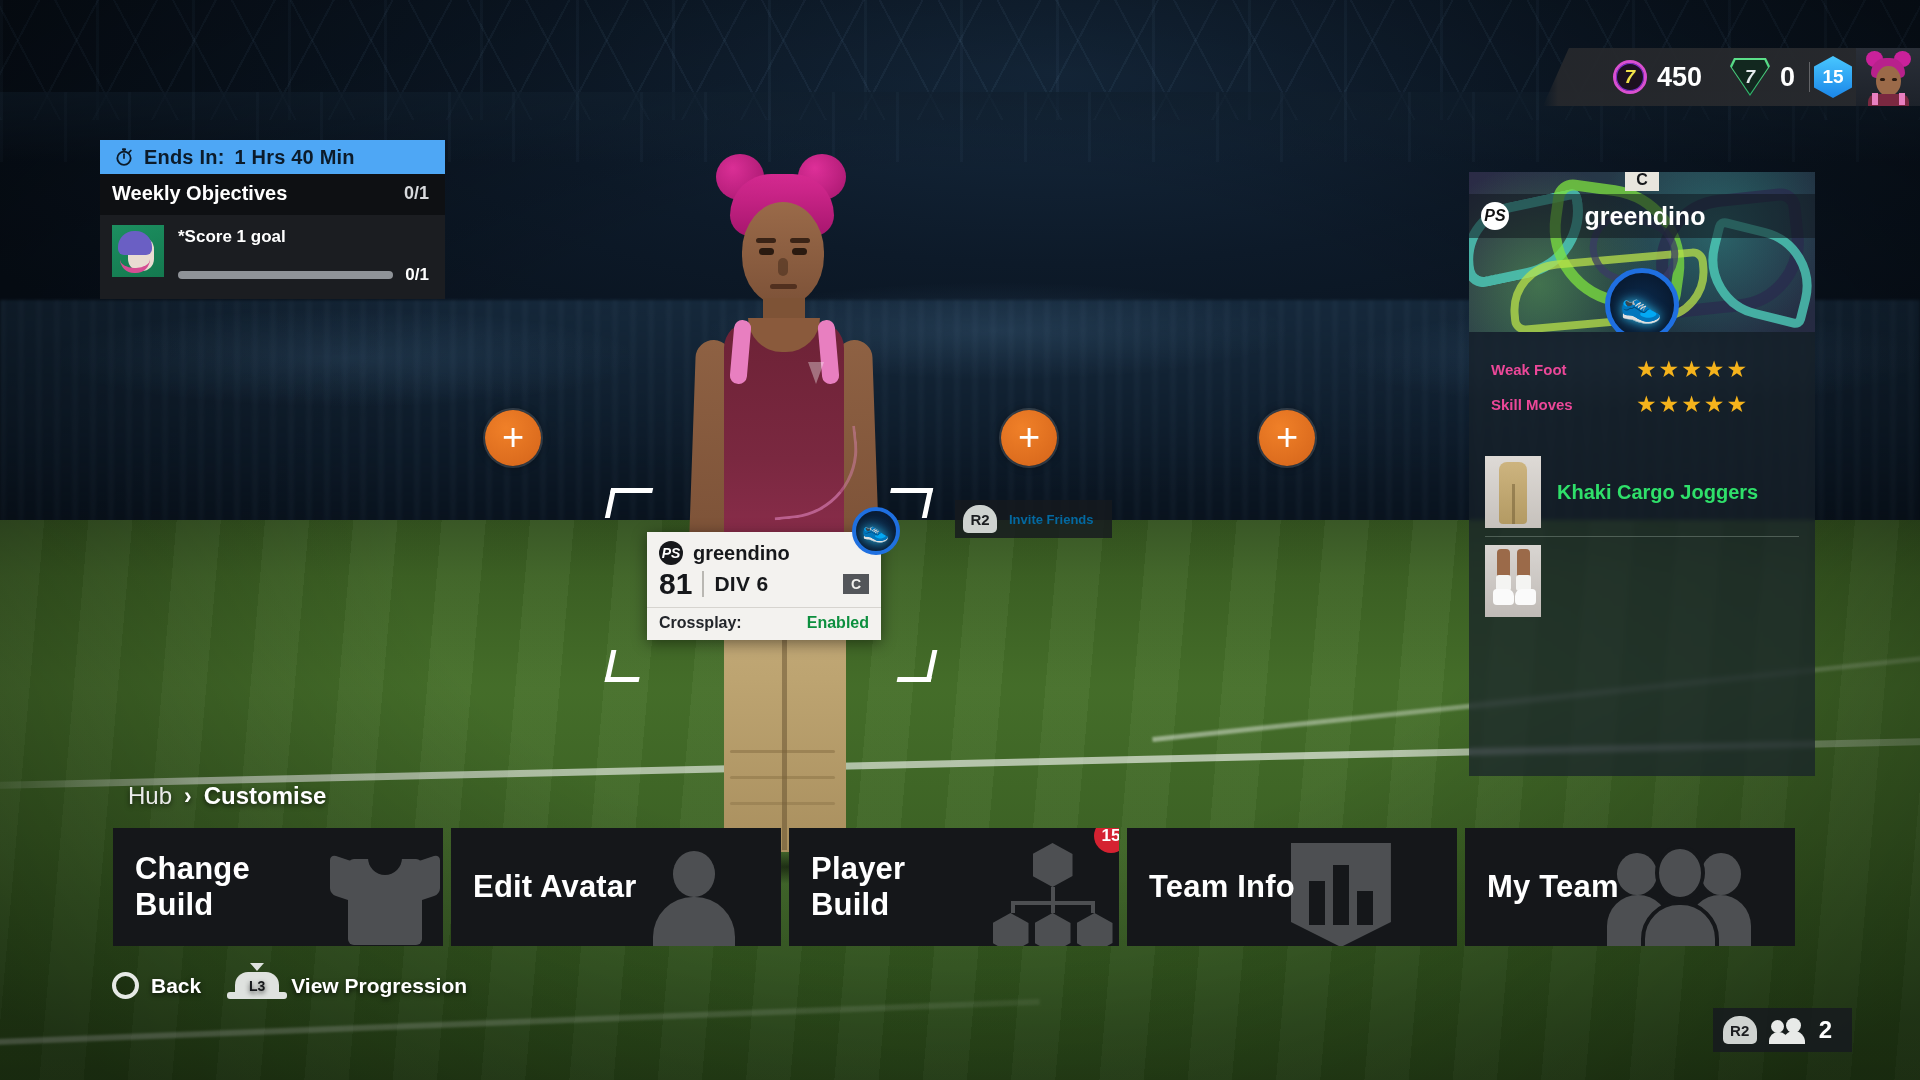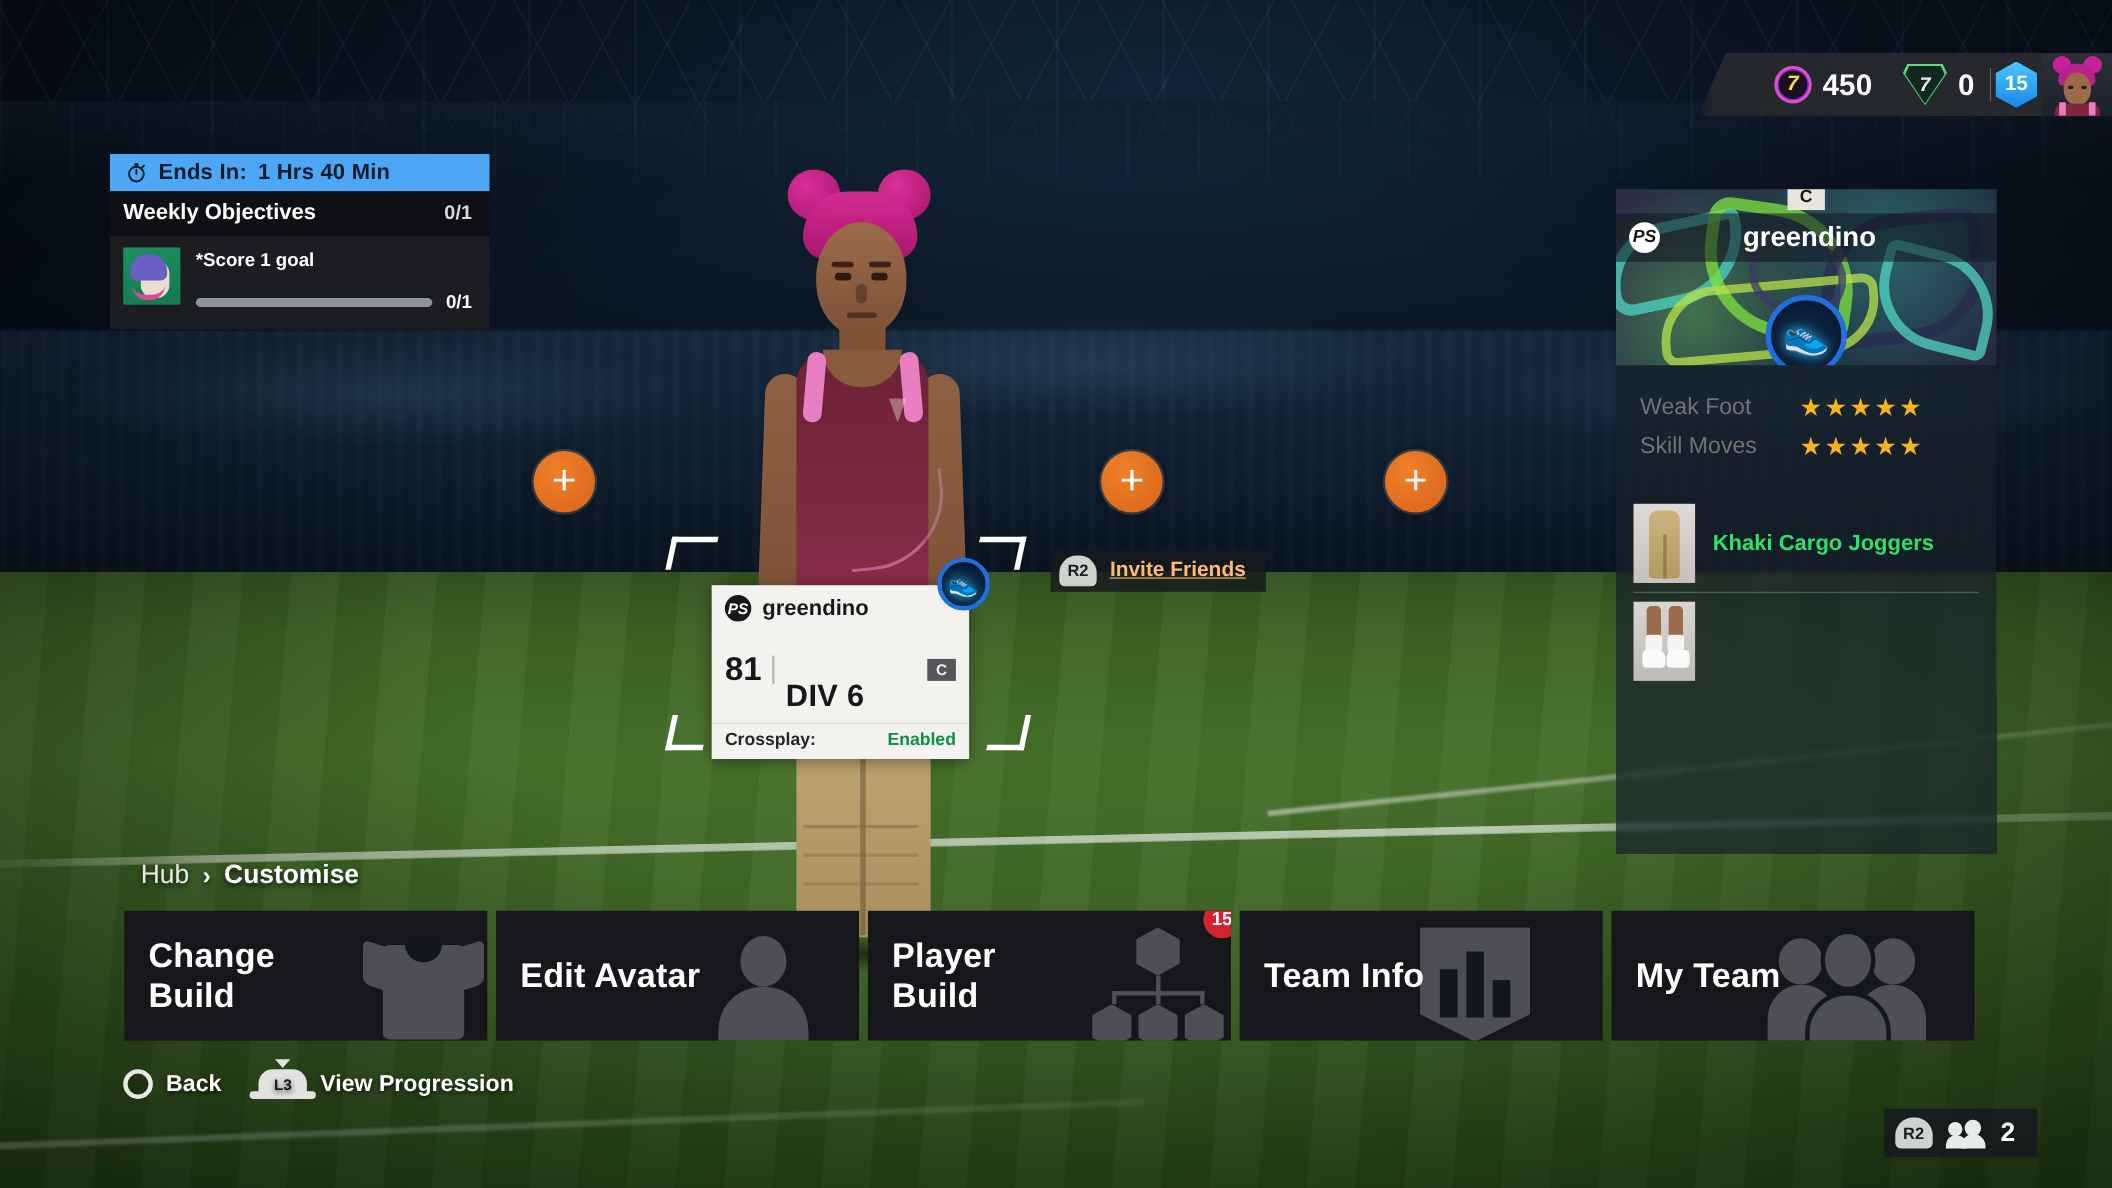--- a/index.html
+++ b/index.html
@@ -284,21 +284,21 @@
     width:74px; height:74px; border-radius:50%;
     background: radial-gradient(circle at 50% 50%, #0c2b4e, #071427);
     border:5px solid #1f6fe0;
     display:flex; align-items:center; justify-content:center;
     z-index:5;
   }
   .shoe-glyph { font-size:34px; color:#3fd3f0; line-height:1; filter: drop-shadow(0 0 6px #2bb9e8); }
 
   .pp-stats { padding:26px 22px 6px 22px; }
   .pp-stat-row { display:flex; align-items:center; margin-bottom:12px; }
-  .pp-stat-label { color:#737373; font-size:21px; font-weight:400; width:145px; }
+  .pp-stat-label { color:#ec4899; font-size:15px; font-weight:700; width:145px; }
   .pp-stars { color:#f5b31c; font-size:23px; letter-spacing:2px; line-height:1; }
 
   .pp-items { padding: 14px 16px 0 16px; }
   .pp-item { display:flex; align-items:center; gap:16px; padding:8px 0; }
   .pp-item + .pp-item { border-top:1px solid rgba(200,220,210,.28); }
   .pp-thumb { width:56px; height:72px; flex:0 0 auto; position:relative; overflow:hidden; background:#cfcfcf; }
   .pp-item-name { color:#2fe06a; font-size:20px; font-weight:600; line-height:1.12; }
 
   .th-jersey { background: linear-gradient(180deg,#b9b2ad 0%,#a9a3a0 100%); }
   .th-jersey .j-top { position:absolute; left:12px; top:10px; width:32px; height:46px; background:linear-gradient(180deg,#5e1d2f,#7d2744); border-radius:8px 8px 2px 2px; }
@@ -336,39 +336,39 @@
     display:flex; align-items:center; gap:12px;
     background: rgba(22,26,30,.82);
     padding:6px 18px 6px 8px; height:38px;
   }
   .btn-r2 {
     width:34px; height:28px; background:#cfd3d0; color:#1b1d20;
     border-radius:16px 16px 5px 5px;
     display:flex; align-items:center; justify-content:center;
     font-size:15px; font-weight:700; flex:0 0 auto;
   }
-  .invite-label { color:#fdba74; font-size:19px; font-weight:600;text-decoration:underline; }
+  .invite-label { color:#0369a1; font-size:13px; font-weight:600; }
 
   
   #nameplate {
     position:absolute; left:647px; top:532px; width:234px;
     background:#f3f2ef; color:#16181b;
     box-shadow: 0 3px 14px rgba(0,0,0,.45);
   }
   .np-top { display:flex; align-items:center; gap:10px; padding:9px 12px 2px 12px; }
   .np-ps {
     width:24px; height:24px; border-radius:50%; background:#16181b;
     display:flex; align-items:center; justify-content:center; flex:0 0 auto;
   }
   .np-ps span { color:#fff; font-size:14px; font-weight:700; font-style:italic; line-height:1; }
   .np-name { font-size:20px; font-weight:700; }
   .np-mid { display:flex; align-items:center; gap:10px; padding:2px 12px 8px 12px; }
   .np-ovr { font-size:30px; font-weight:800; line-height:1; }
   .np-sep { width:2px; height:26px; background:#b9b7b2; }
-  .np-div { font-size:28px; font-weight:700; letter-spacing:.3px;margin-top:48px; }
+  .np-div { font-size:21px; font-weight:700; letter-spacing:.3px; }
   .np-spacer { flex:1 1 auto; }
   .np-c {
     width:26px; height:20px; background:#53565a; color:#f1f0ed;
     display:flex; align-items:center; justify-content:center;
     font-size:14px; font-weight:700;
   }
   .np-bottom {
     display:flex; align-items:center; justify-content:space-between;
     border-top:1px solid #d6d4cf; padding:6px 12px 8px 12px;
   }

